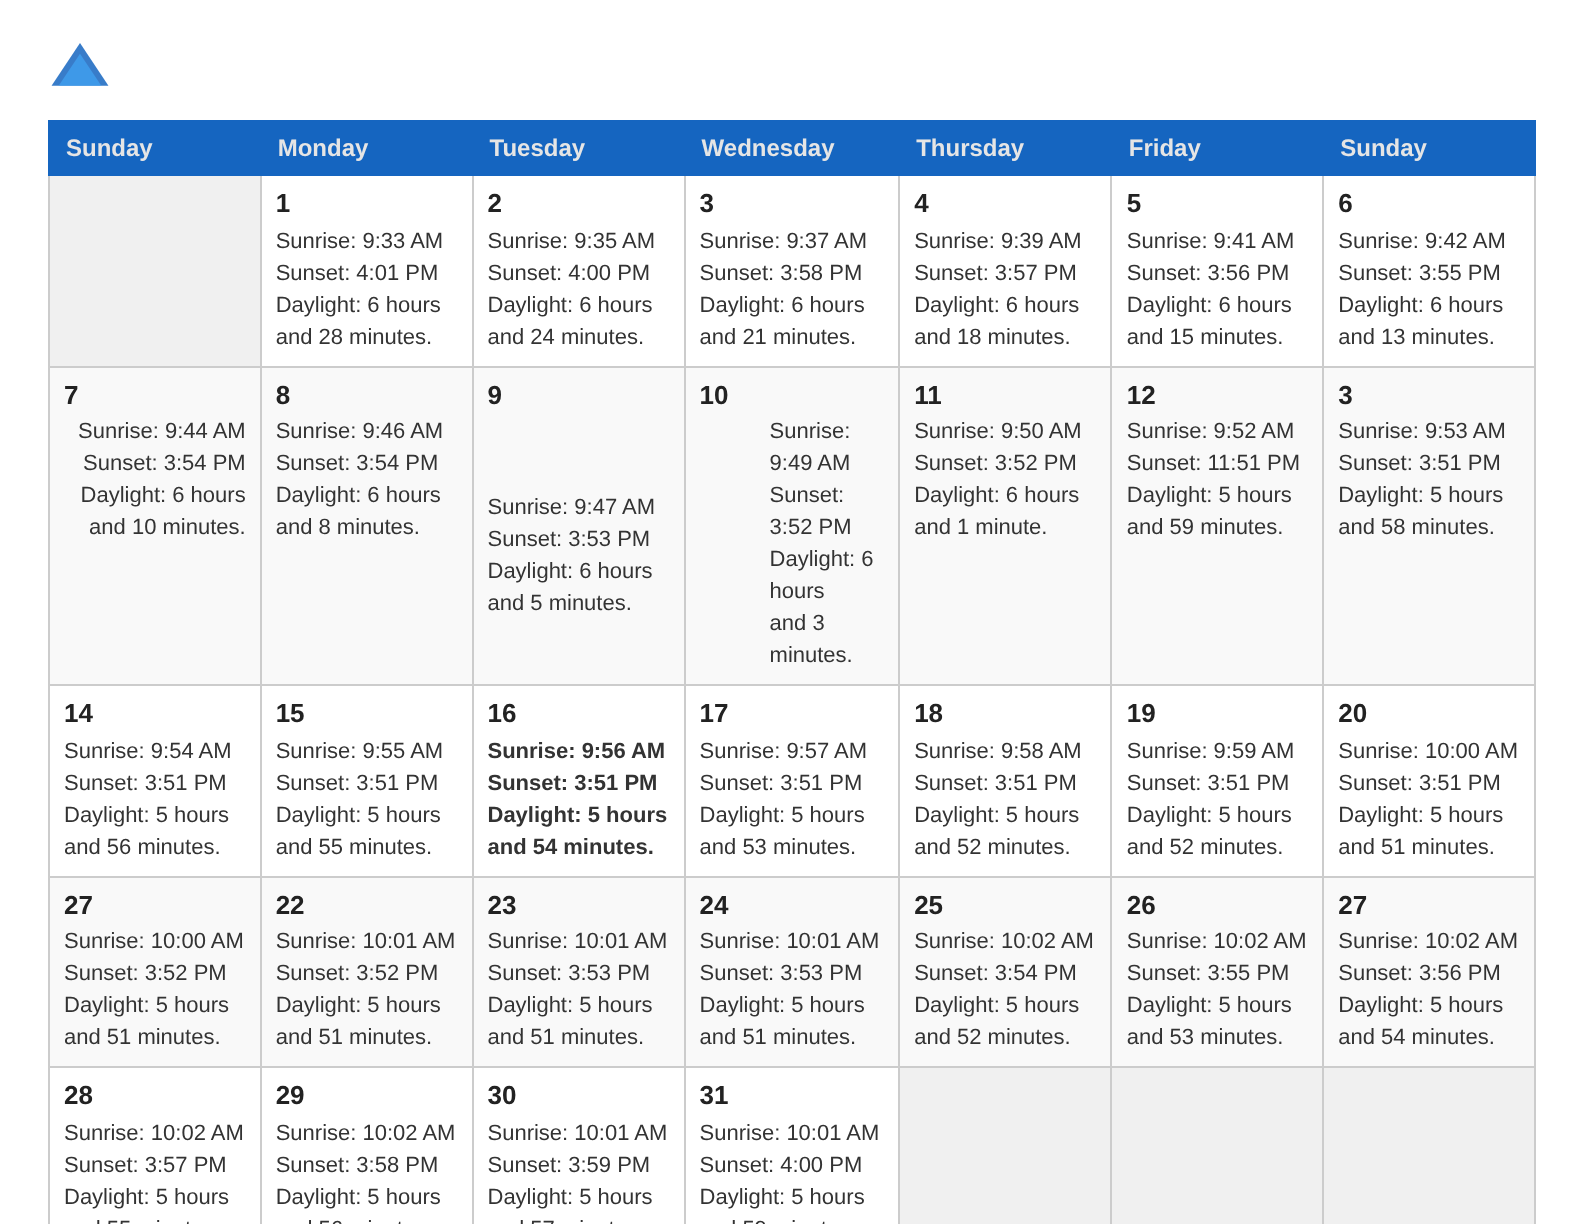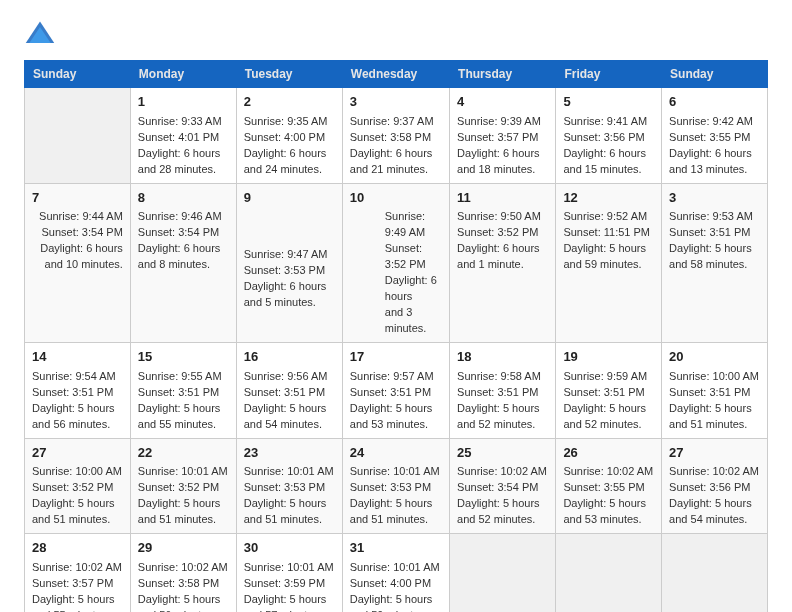--- a/index.html
+++ b/index.html
@@ -234,21 +234,21 @@
           </td>
           <td>
             <span class="day-num">15</span>
             <div class="day-info" style="white-space: pre-line;">Sunrise: 9:55 AM
 Sunset: 3:51 PM
 Daylight: 5 hours
 and 55 minutes.</div>
           </td>
           <td>
             <span class="day-num">16</span>
-            <div class="day-info" style="white-space: pre-line;">Sunrise: 9:56 AM
+            <div class="day-info" style="white-space: pre-line; font-weight: bold;">Sunrise: 9:56 AM
 Sunset: 3:51 PM
 Daylight: 5 hours
 and 54 minutes.</div>
           </td>
           <td>
             <span class="day-num">17</span>
             <div class="day-info" style="white-space: pre-line;">Sunrise: 9:57 AM
 Sunset: 3:51 PM
 Daylight: 5 hours
 and 53 minutes.</div>

